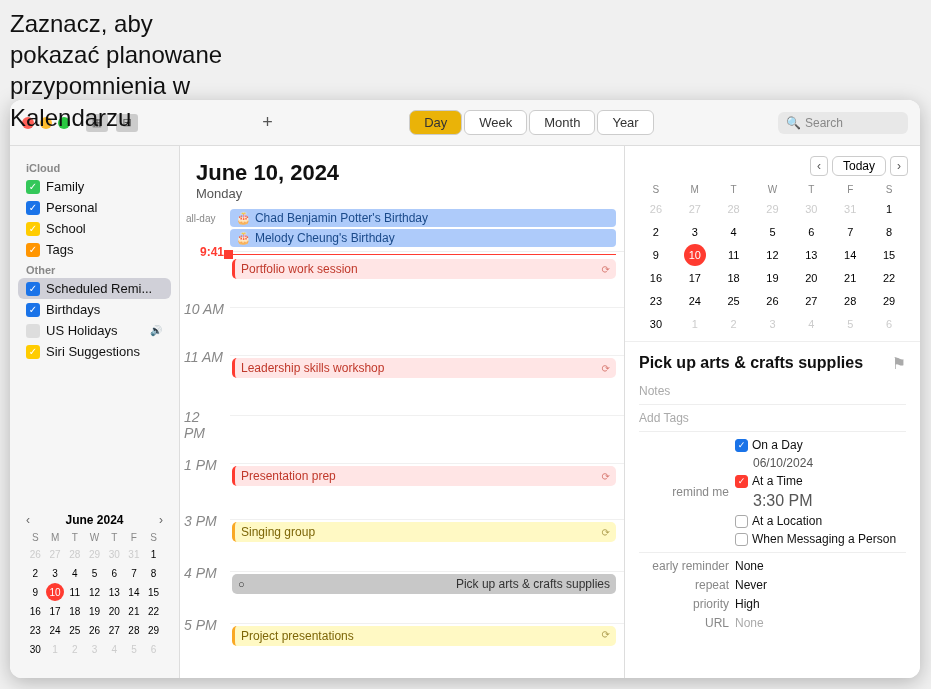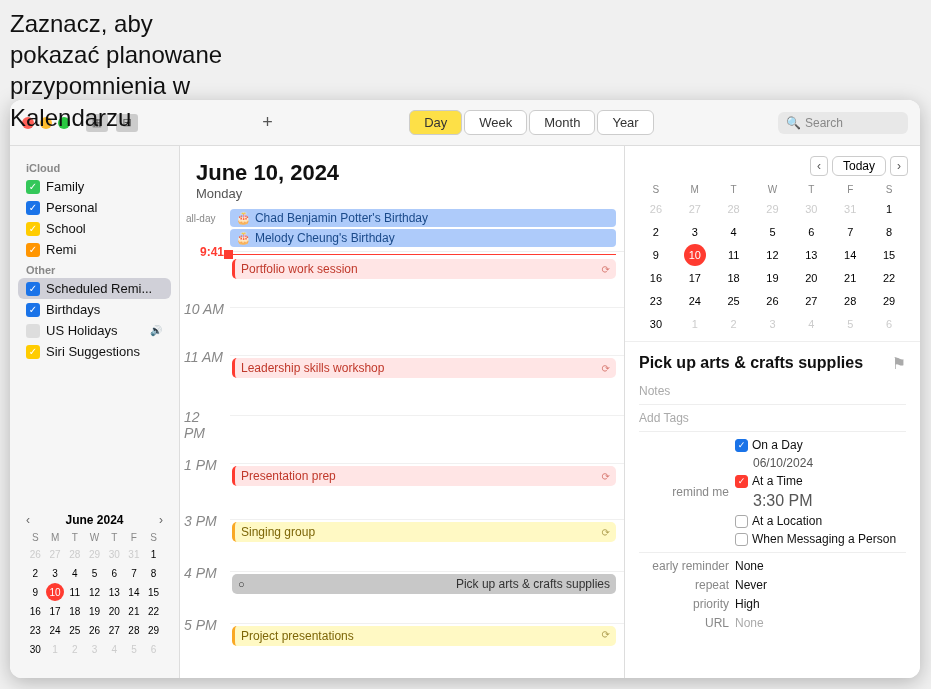--- a/index.html
+++ b/index.html
@@ -88,22 +88,23 @@
     .nav-btn {
       padding: 4px 14px;
       font-size: 13px;
       border: 1px solid #ccc;
       background: #fff;
       border-radius: 6px;
       cursor: pointer;
       color: #333;
     }
     .nav-btn.active {
-      background: #fde047;
+      background: #eab308;
       font-weight: 500;
+      border-radius: 7px;
     }
 
     .titlebar-right {
       display: flex;
       align-items: center;
       gap: 8px;
     }
     .search-box {
       display: flex;
       align-items: center;
@@ -507,21 +508,21 @@
       <div class="sidebar-item">
         <div class="sidebar-checkbox cb-blue">✓</div>
         <span>Personal</span>
       </div>
       <div class="sidebar-item">
         <div class="sidebar-checkbox cb-yellow">✓</div>
         <span>School</span>
       </div>
       <div class="sidebar-item">
         <div class="sidebar-checkbox cb-orange">✓</div>
-        <span>Remi</span>
+        <span>Tags</span>
       </div>
 
       <div class="sidebar-section-label">Other</div>
 
       <div class="sidebar-item selected">
         <div class="sidebar-checkbox cb-blue">✓</div>
         <span>Scheduled Remi...</span>
       </div>
       <div class="sidebar-item">
         <div class="sidebar-checkbox cb-blue">✓</div>

